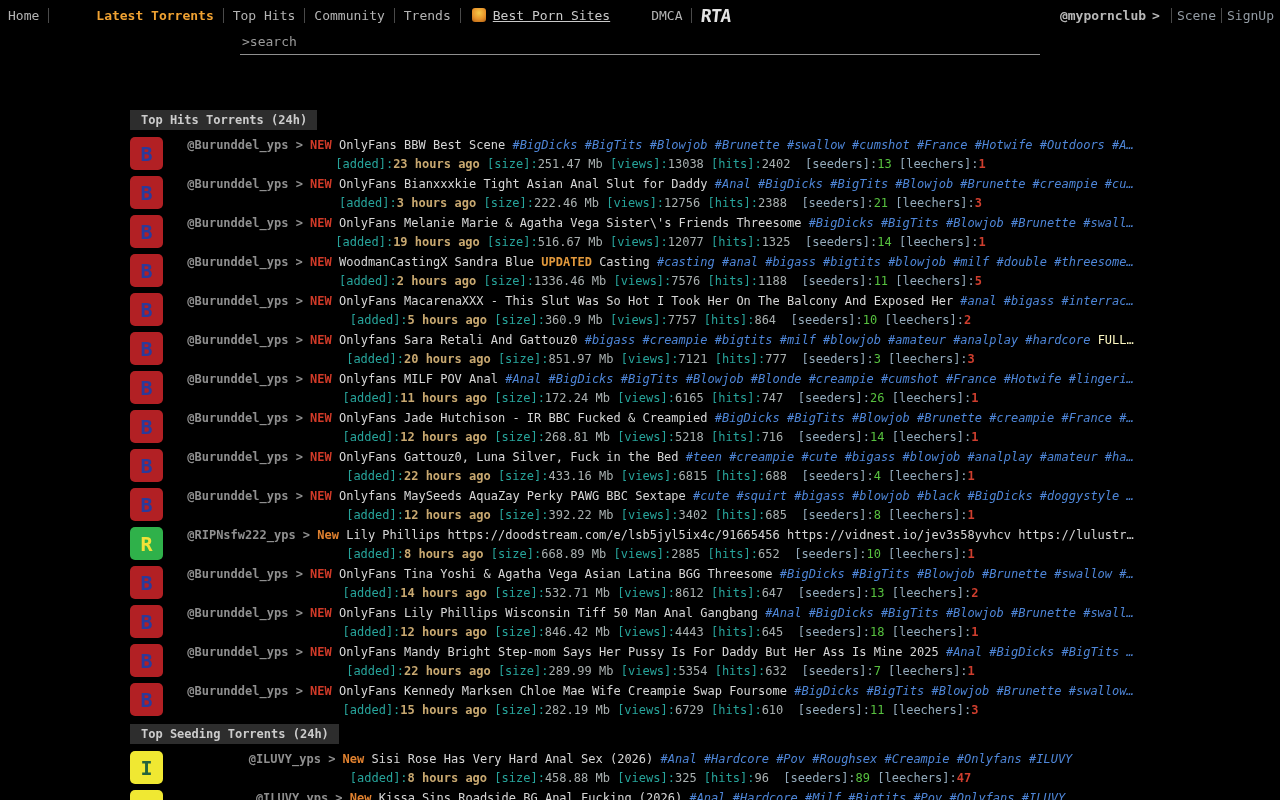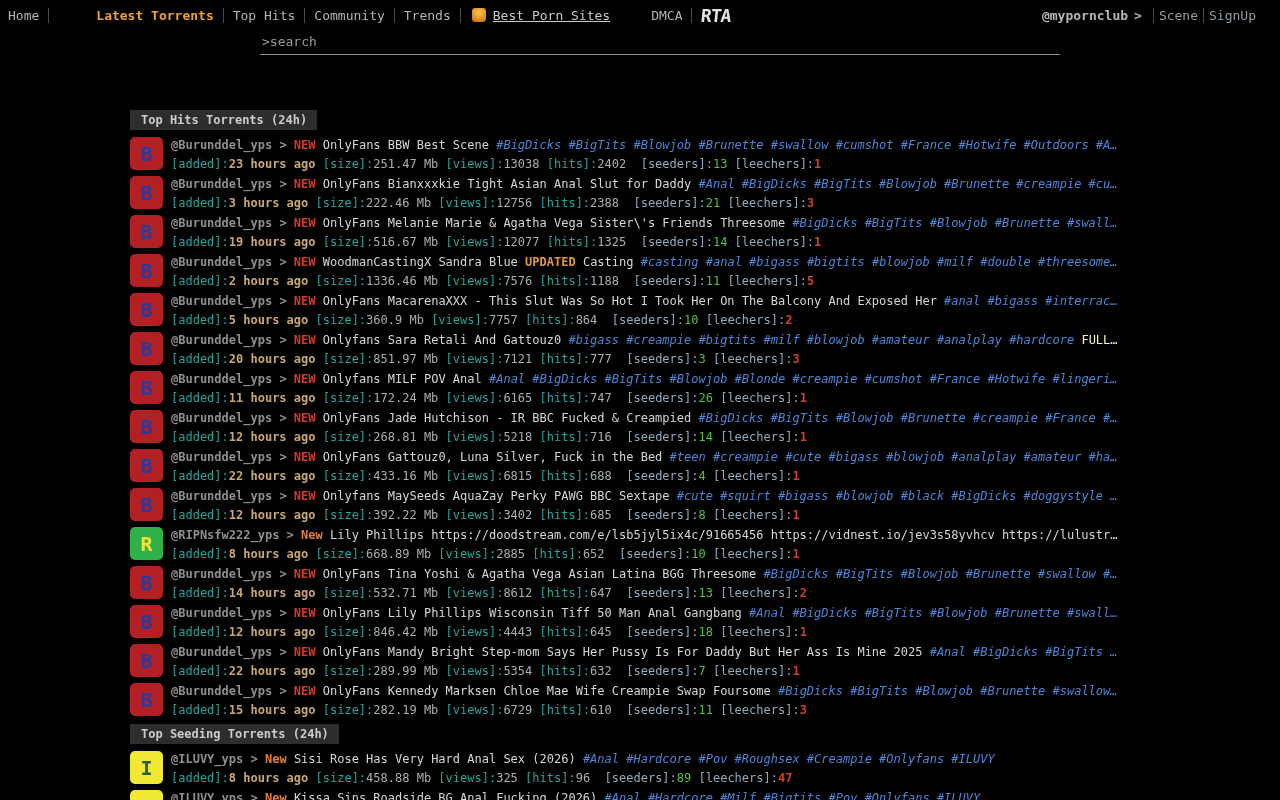--- a/index.html
+++ b/index.html
@@ -10,42 +10,42 @@
   #topnav { display:flex; align-items:center; height:30px; padding-left:8px; font-size:13px; color:#b3b3b3; white-space:pre; }
   .nav-item { color:#b3b3b3; cursor:pointer; }
   .nav-item.active { color:var(--accent); font-weight:bold;margin-left:38px; }
   .sep { display:inline-block; width:1px; height:15px; background:#4a4a4a; margin:0 9px; vertical-align:-3px; }
   .sep.tight { margin:0 5px; }
   .promo-icon { display:inline-block; width:14px; height:14px; border-radius:3px; margin:0 7px 0 2px; vertical-align:-2px;
                 background:radial-gradient(circle at 50% 35%, #f6c94a 0%, #e8932a 55%, #b05f12 100%); }
   .promo-link { color:#c9c9c9; text-decoration:underline; cursor:pointer; }
   .dmca { color:#b3b3b3; margin-left:41px; cursor:pointer; }
   .rta { font-weight:bold; font-size:18px; color:#e3e3e3; letter-spacing:-1px; transform:skewX(-6deg); display:inline-block; }
-  .nav-right { margin-left:auto; display:flex; align-items:center; padding-right:24px; }
+  .nav-right { margin-left:auto; display:flex; align-items:center; padding-right:6px; }
   .account { color:#b8b8b8; font-weight:bold; }
   .acc-arrow { color:#b8b8b8; font-weight:bold; margin:0 6px; }
   .authlink { color:#939ba3; cursor:pointer; }
 
   
-  #searchwrap { position:absolute; left:240px; top:31px; width:800px;margin-left:20px; }
+  #searchwrap { position:absolute; left:240px; top:31px; width:800px; }
   #searchwrap input { width:100%; background:transparent; border:none; border-bottom:1px solid #8f8f8f;
                       color:#cfcfcf; font-family:inherit; font-size:13px; padding:2px 0 5px 2px; outline:none; }
   #searchwrap input::placeholder { color:#9a9a9a; opacity:1; }
 
   
   #content { position:absolute; top:109px; left:130px; right:130px; height:691px; overflow:hidden; }
   .sec-h { display:inline-block; background:#2d2d2d; color:#cccccc; font-size:12px; font-weight:bold;
            padding:3px 10px 3px 11px; }
   .rows { margin-top:6px; }
   .sec + .sec { margin-top:2px; }
 
   .row { position:relative; height:39px; white-space:pre; }
   .avatar { position:absolute; left:0; top:1px; width:33px; height:33px; border-radius:5px;
             display:flex; align-items:center; justify-content:center; font-size:20px; font-weight:bold; cursor:pointer; }
-  .lines { margin-left:41px; overflow:hidden; }
+  .lines { margin-left:41px; overflow:hidden;text-align:center; }
   .l1, .l2 { height:19px; line-height:19px; font-size:12px; overflow:hidden; white-space:pre; }
 
   .user  { color:#8f8f8f; font-weight:bold; cursor:pointer; }
   .arrow { color:#8f8f8f; font-weight:bold; }
   .badge-red    { color:var(--badge-red); font-weight:bold; }
   .badge-orange { color:var(--badge-orange); font-weight:bold; }
   .title { color:#d6d6d6; cursor:pointer; }
   .hl    { color:var(--highlight); font-weight:bold; }
   .tags  { color:var(--tag); font-style:italic; cursor:pointer; }
   .tail  { color:#fef9c3; }

